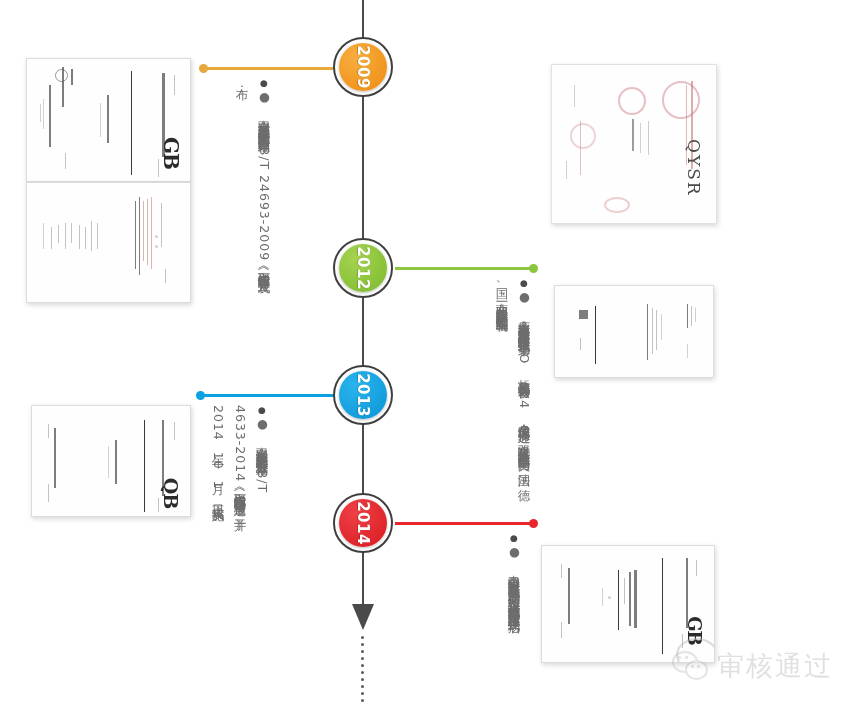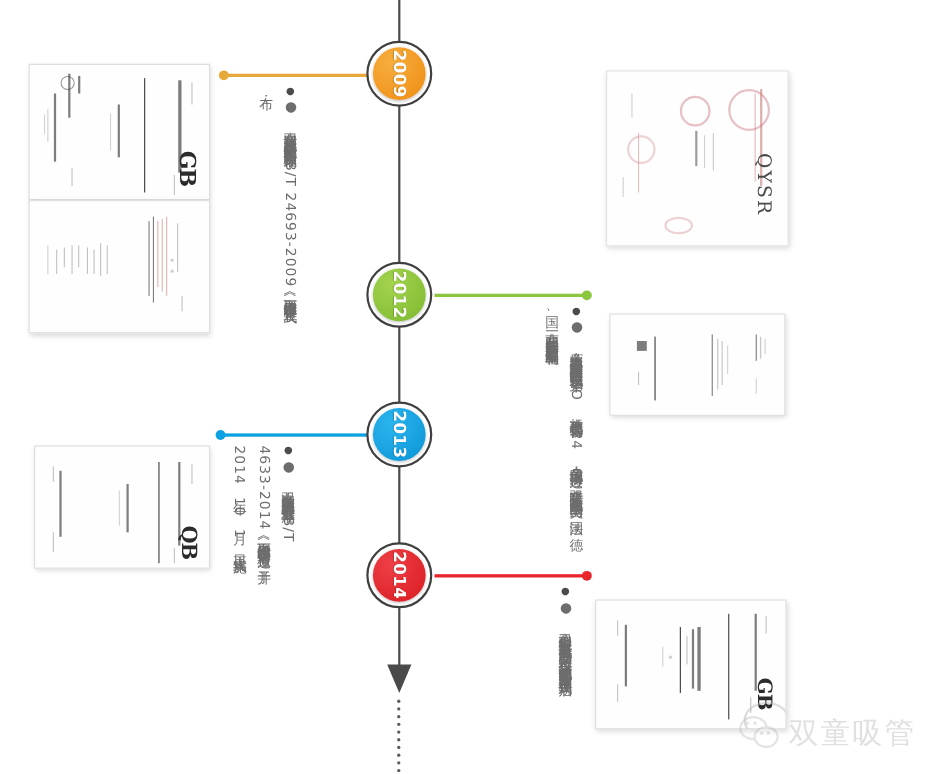--- a/index.html
+++ b/index.html
@@ -306,16 +306,16 @@
 
   <div class="wm">
     <div class="wm-icon">
       <div class="b1"></div>
       <div class="b2"></div>
       <div class="e" style="left:6px;top:5px;"></div>
       <div class="e" style="left:13px;top:5px;"></div>
       <div class="e" style="left:19px;top:14px;"></div>
       <div class="e" style="left:25px;top:14px;"></div>
     </div>
-    <div class="wm-text">双童吸管</div>
+    <div class="wm-text">审核通过</div>
   </div>
 
 </div>
 
 </body></html>

